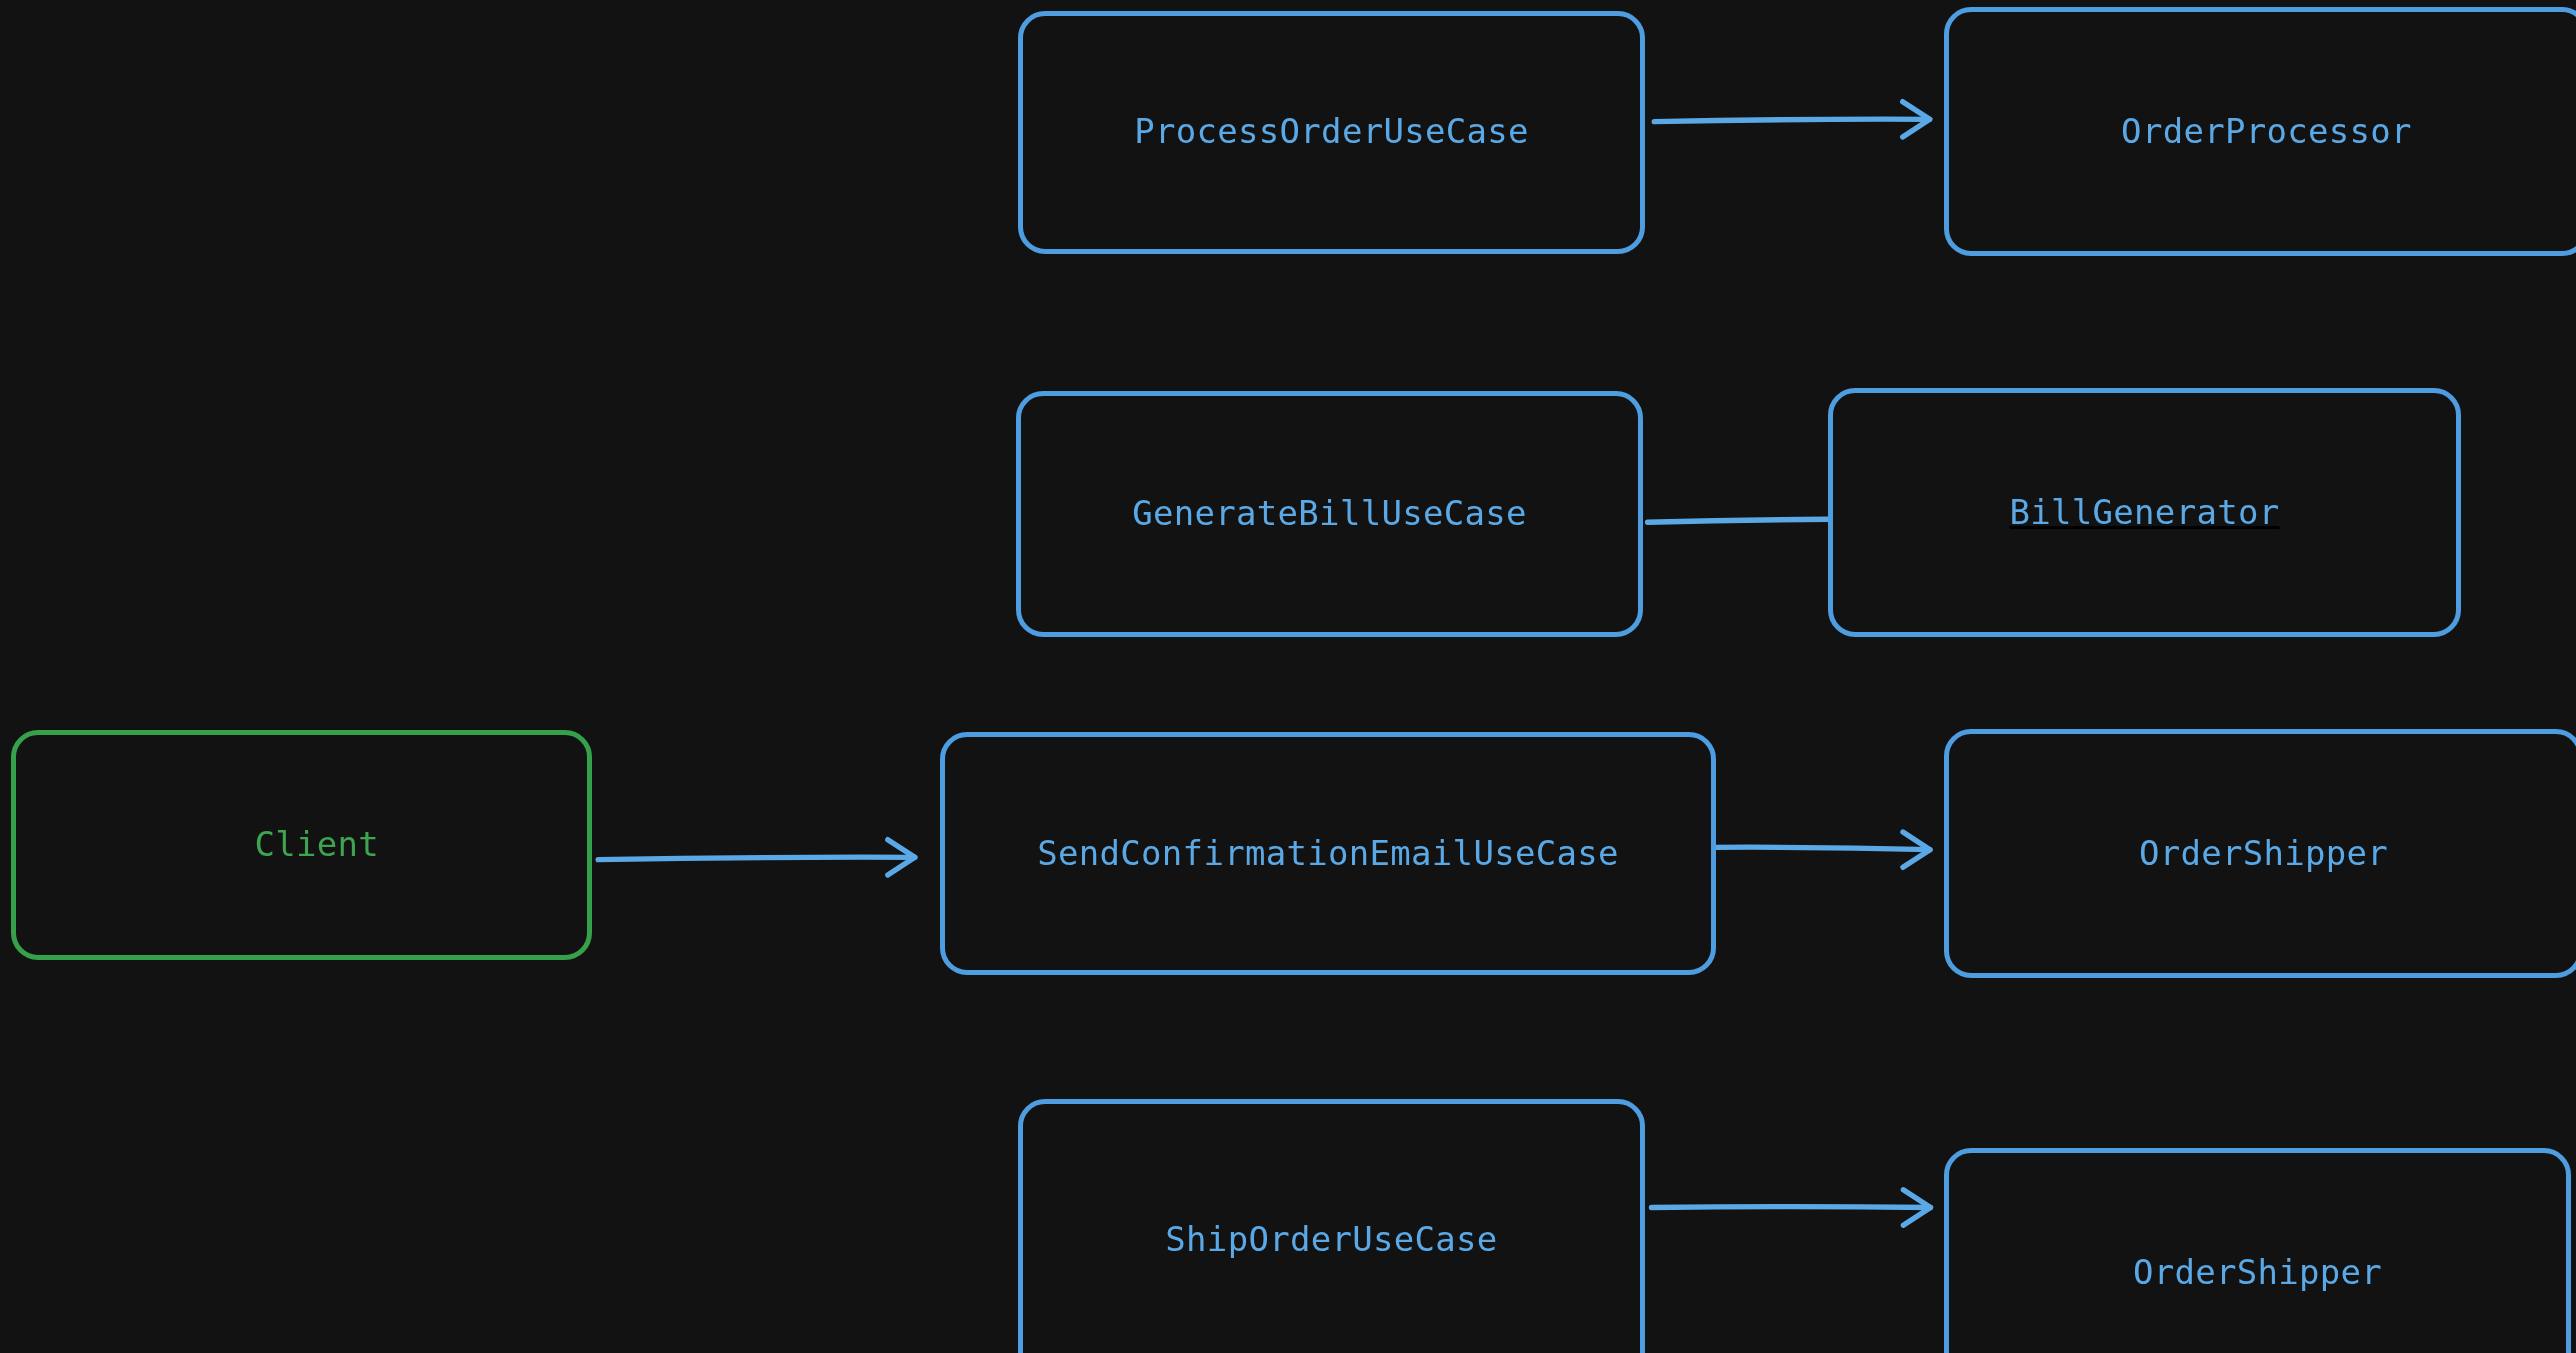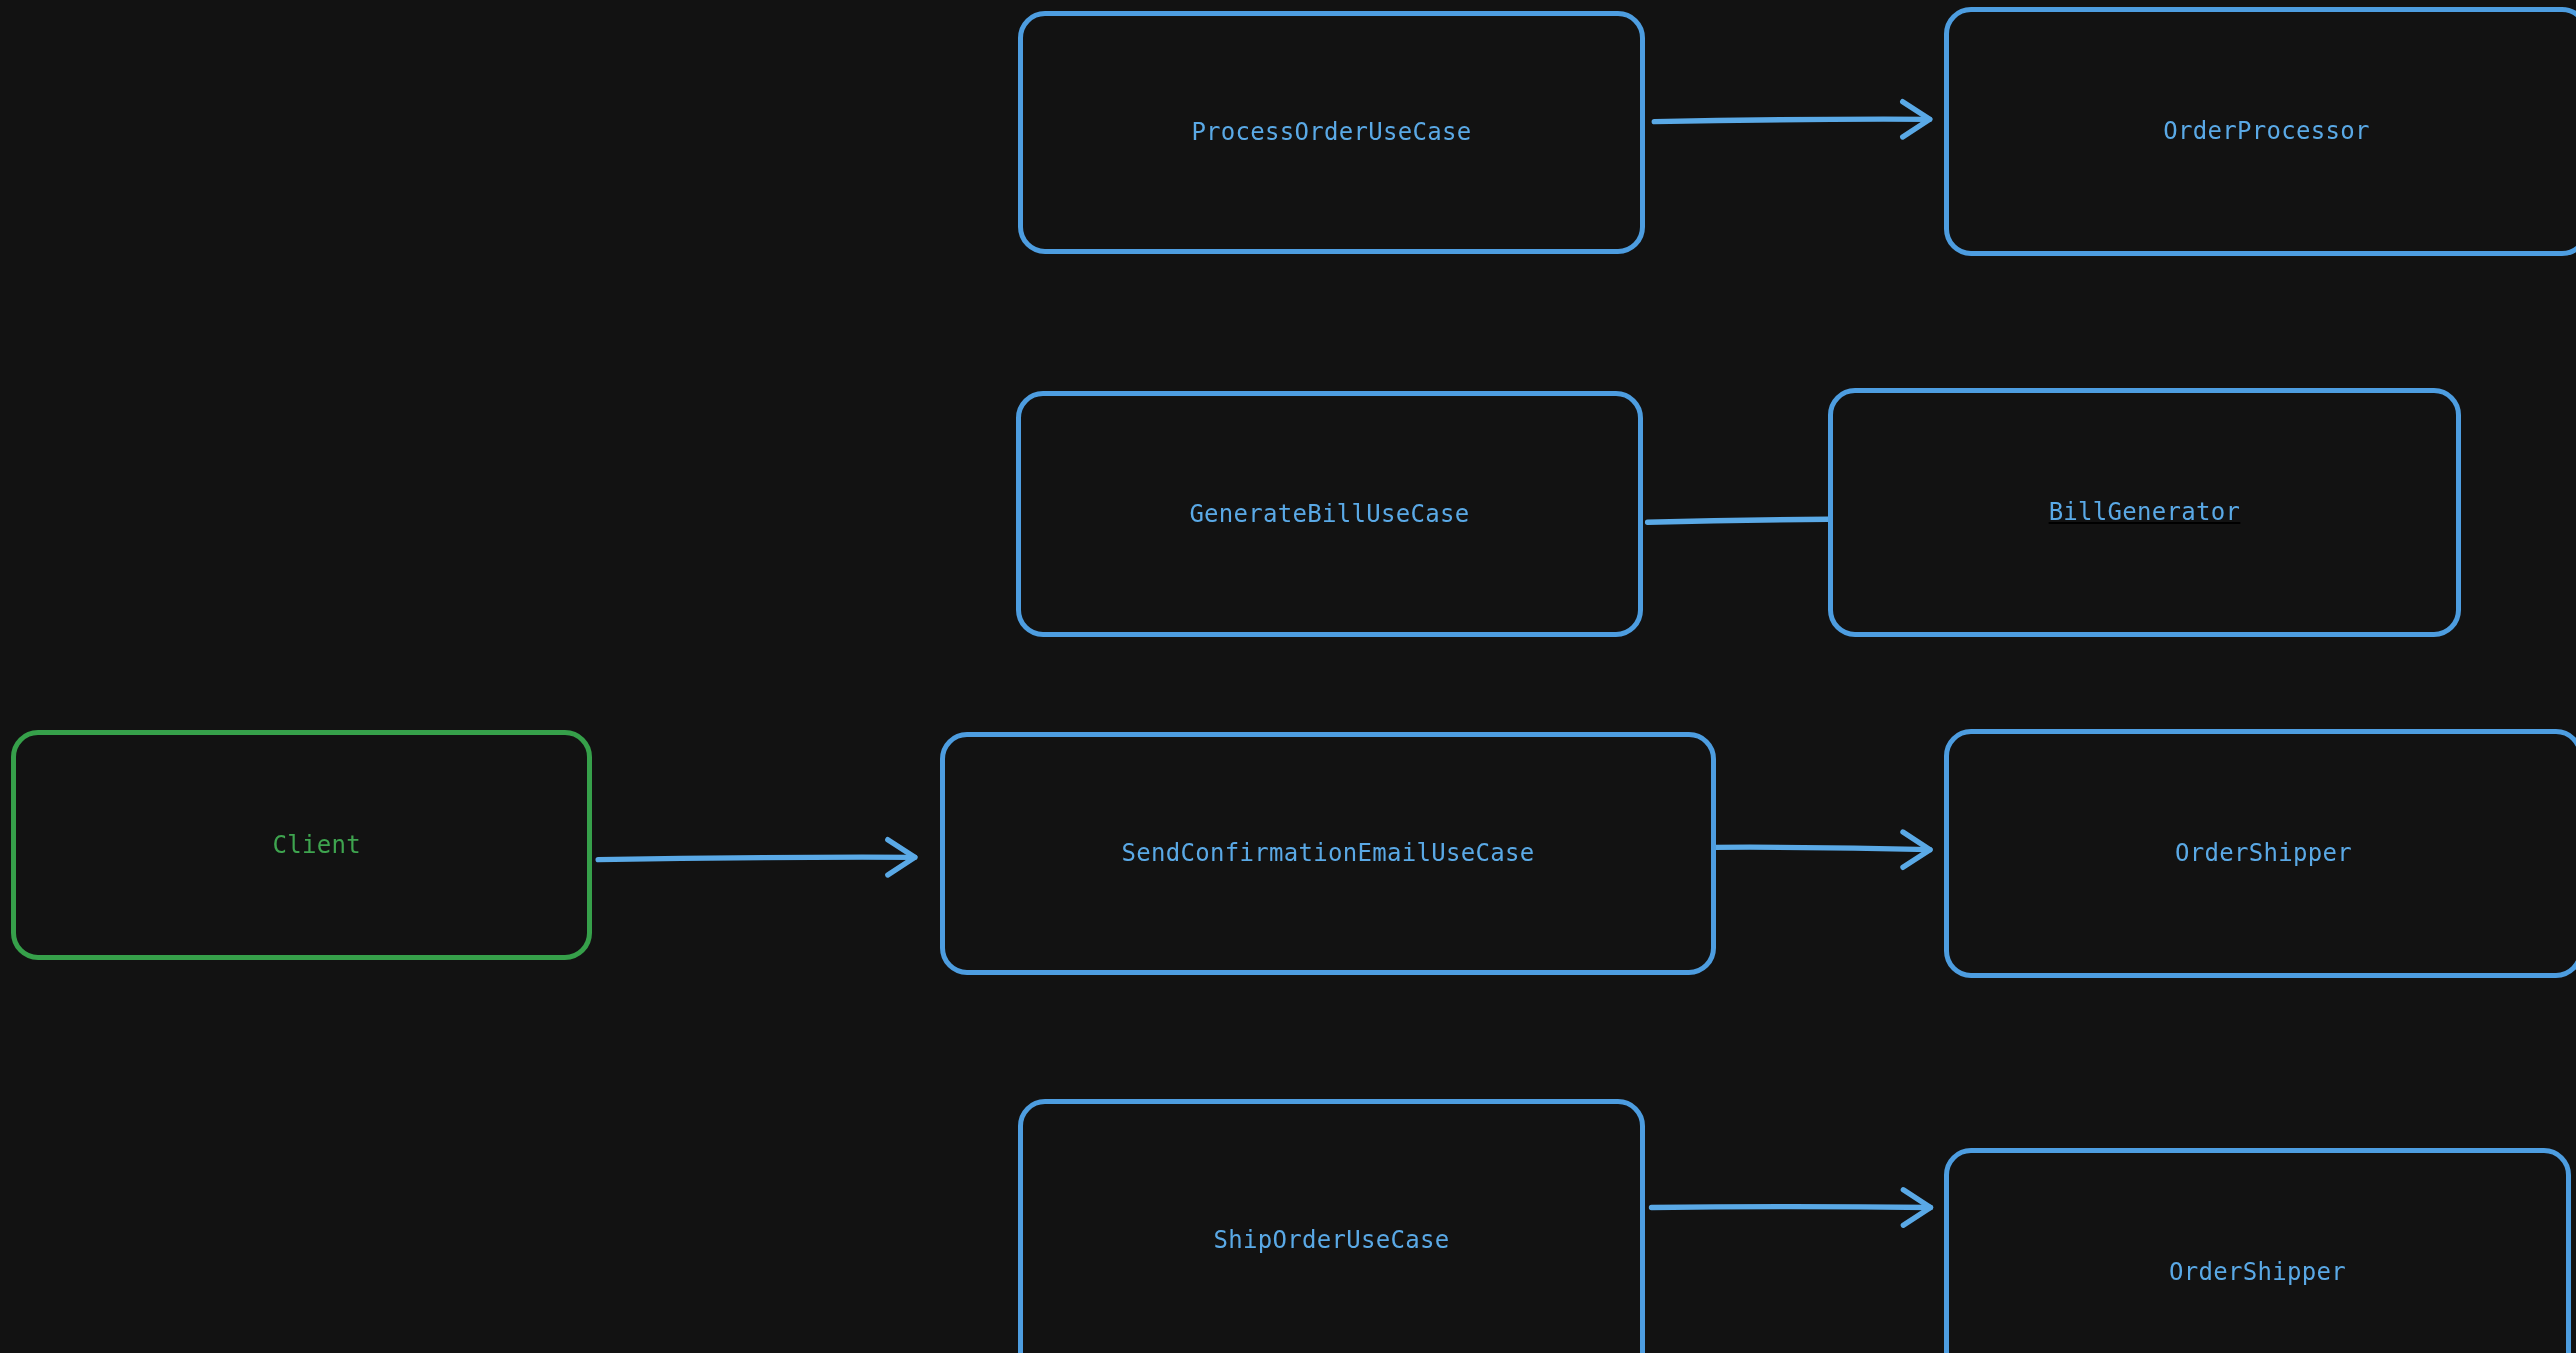--- a/index.html
+++ b/index.html
@@ -23,21 +23,21 @@
     align-items: center;
     justify-content: center;
     border-style: solid;
     border-width: 5.3px;
     border-radius: 27px;
     background: #121212;
     text-align: center;
     letter-spacing: 0.3px;
   }
   .node .label {
-    font-size: 24px;
+    font-size: 34px;
     font-weight: 400;
     line-height: 1.1;
     white-space: nowrap;
   }
   .node.blue { border-color: #4d9de0; }
   .node.blue .label { color: #5aa9e6; }
   .node.green { border-color: #36a04a; padding-left: 31px; }
   .node.green .label { color: #3ea44f; }
 
   .edge {

